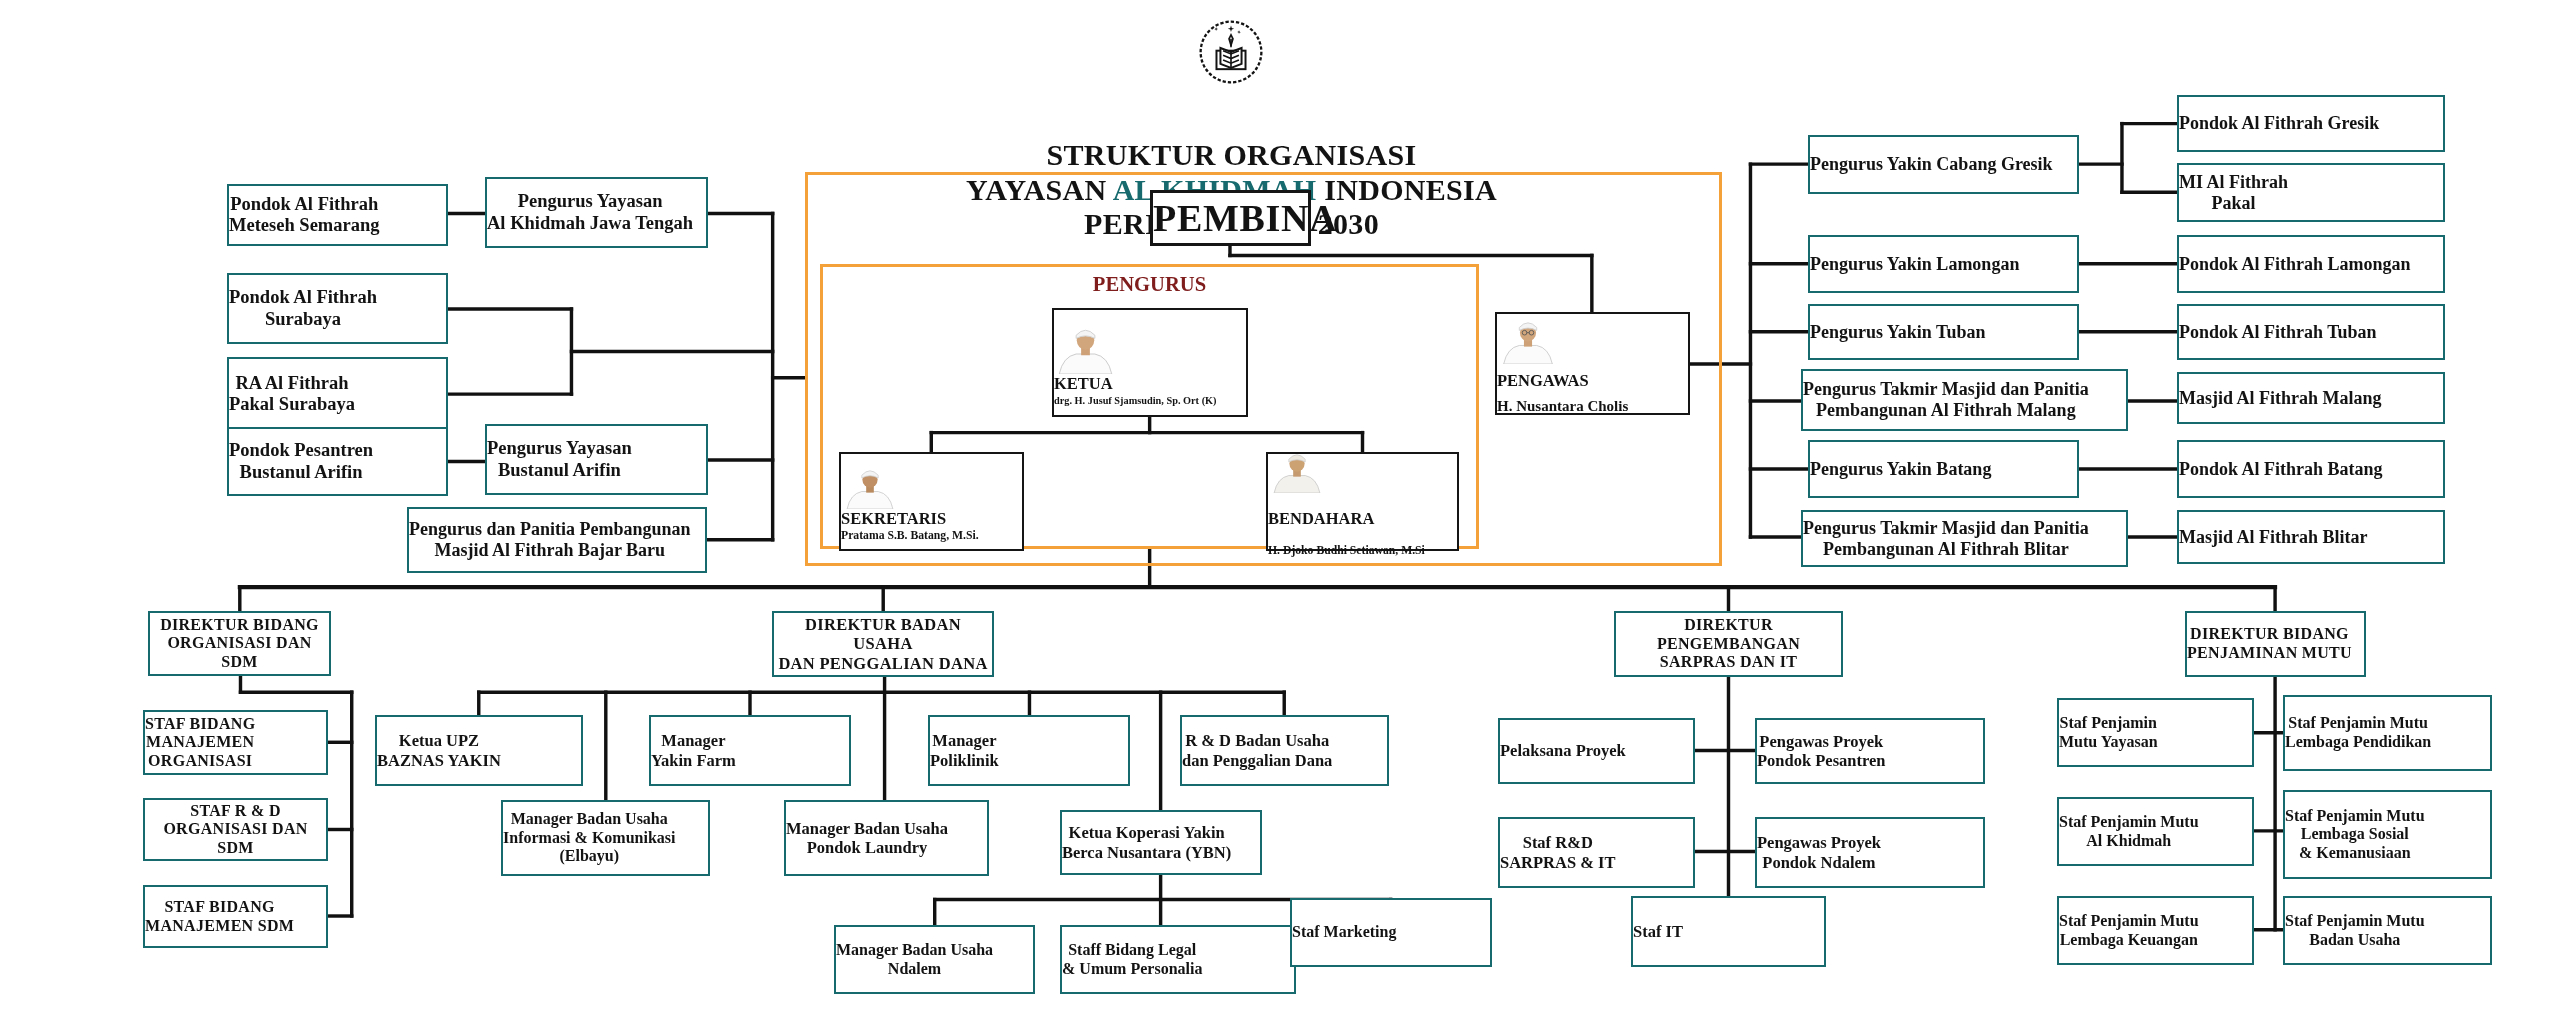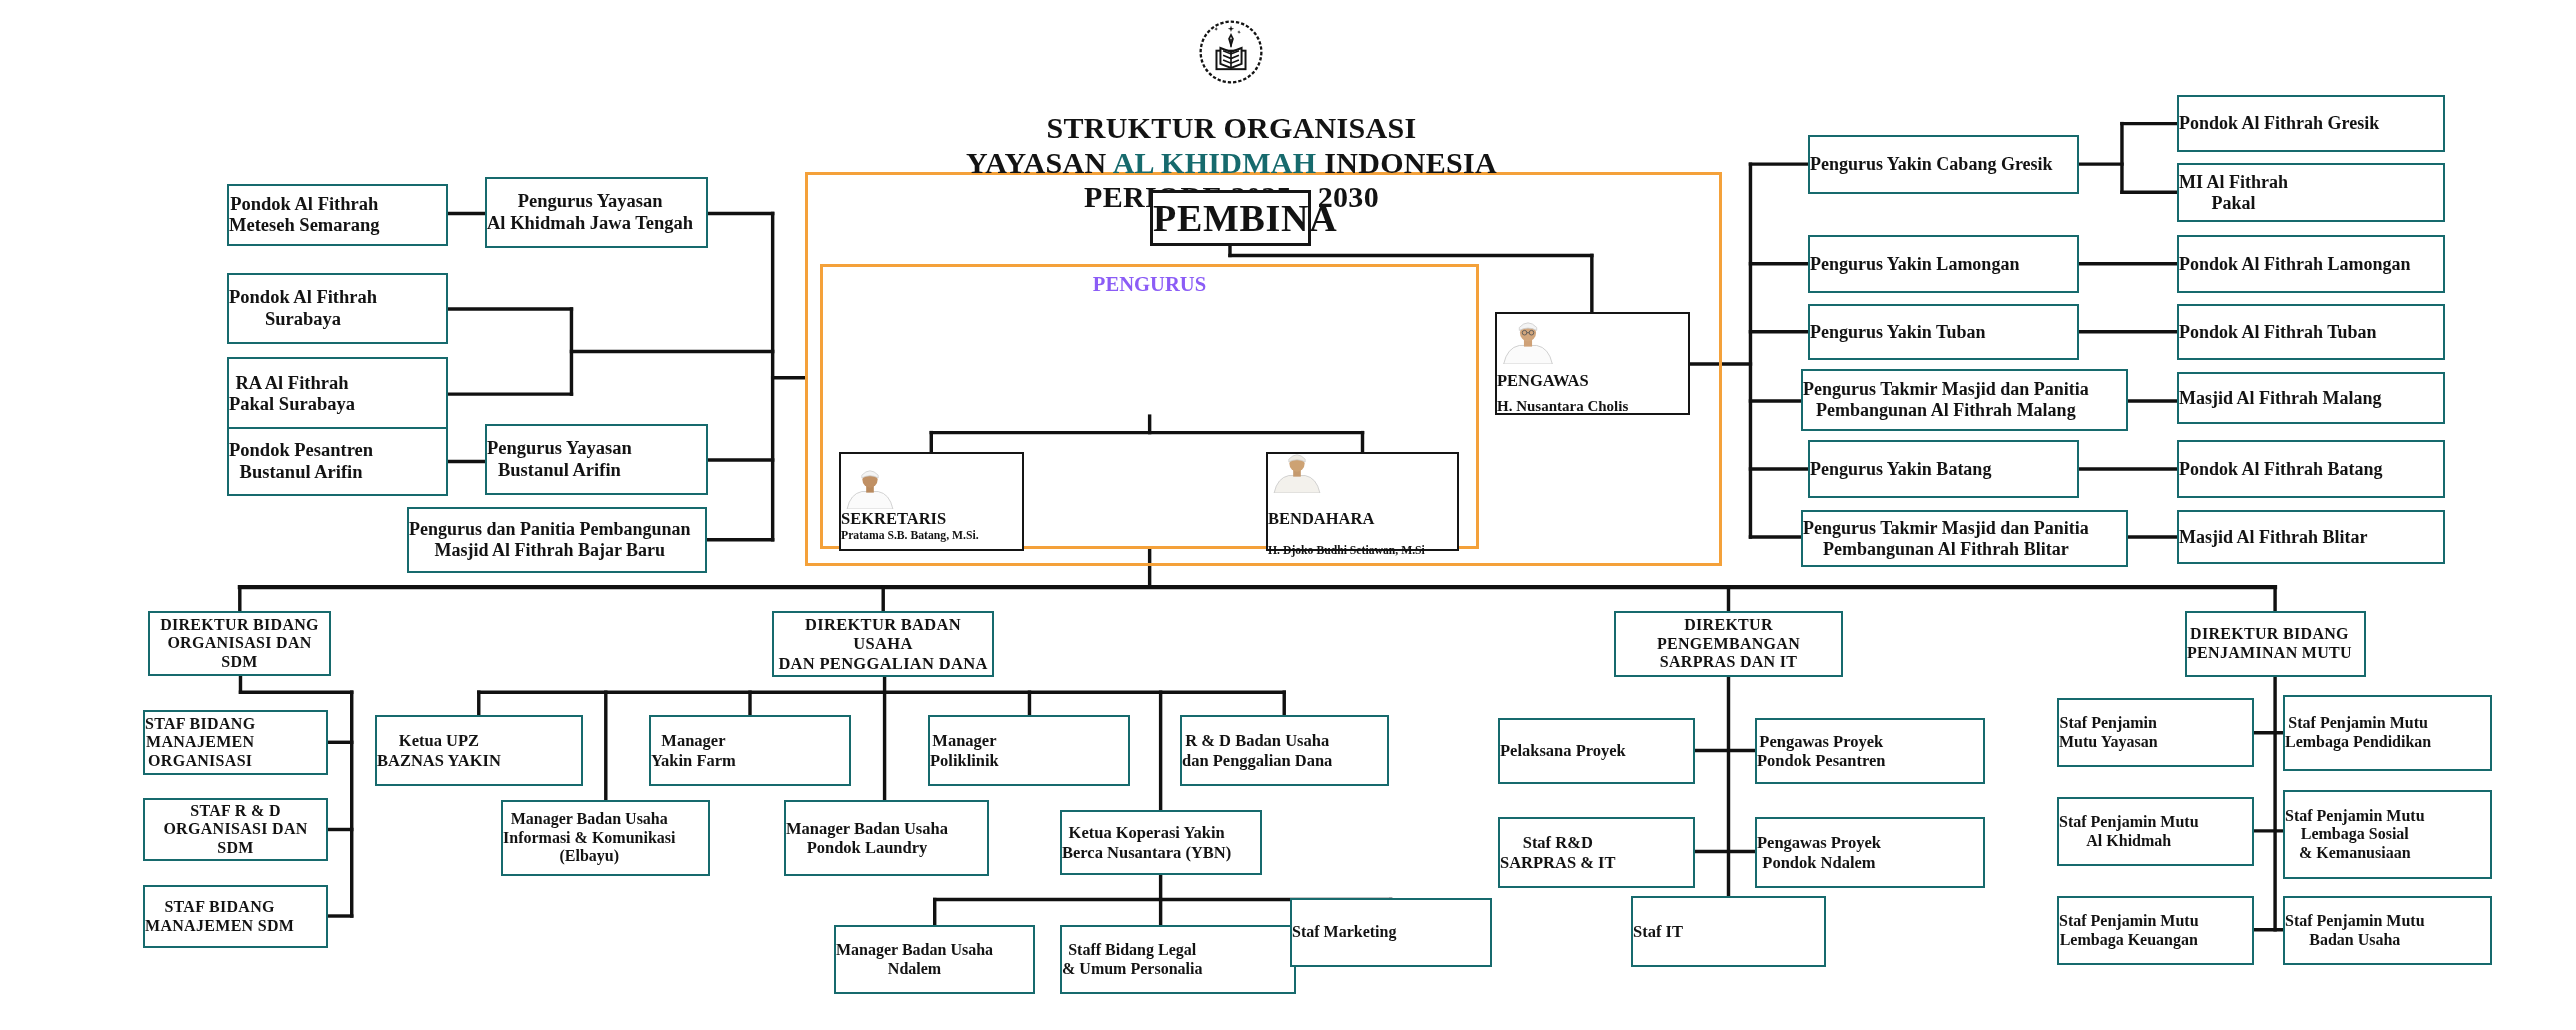--- a/index.html
+++ b/index.html
@@ -12,23 +12,23 @@
   .tbox{border:2.7px solid #176a6d;}
   .bbox{border:2.7px solid #151515;}
   .bbox.thick{border-width:3.4px;}
   .lbl{white-space:pre-line;font-weight:bold;color:#131313;line-height:1.16;}
   .f15{font-size:10.3px}.f17{font-size:11.7px}.f22{font-size:15px}.f23{font-size:16px}
   .f24{font-size:16.5px}.f26{font-size:18px}.f27{font-size:18.5px}.f30{font-size:20.6px}
   .f46{font-size:38px;letter-spacing:0.7px}
   .caps{letter-spacing:0.3px}
   .ptitle{font-weight:bold;font-size:16.5px;color:#131313;line-height:1.1;}
   .pname{font-weight:bold;color:#131313;line-height:1.1;}
-  .pengurus-lab{position:absolute;text-align:center;font-weight:bold;color:#8b5cf6;z-index:2;}
+  .pengurus-lab{position:absolute;text-align:center;font-weight:bold;color:#7f1d1d;z-index:2;}
   .title-line{position:absolute;left:888px;width:687px;text-align:center;font-weight:bold;
-          color:#131313;font-size:30px;letter-spacing:0.3px;z-index:2;}
+          color:#131313;font-size:30px;letter-spacing:0.3px;z-index:2;margin-top:27px;}
   .teal-text{color:#176a6d;}
   .avatar{flex:0 0 auto;}
 </style>
 </head>
 <body>
 
 <div class="canvas">
 
   <svg class="wires" width="2576" height="1030" stroke="#111111" stroke-width="5" stroke-linecap="square" viewBox="0 0 3751 1500">
 
@@ -130,20 +130,30 @@
   </div>
   <div class="title-line" style="top:146px"><span>YAYASAN </span><span class="teal-text">AL KHIDMAH</span><span> INDONESIA</span></div>
   <div class="title-line" style="top:180px">
     <span>PERIODE 2025 - 2030</span>
   </div>
 
   <div class="bbox thick" style="left:1150px;top:190px;width:161px;height:56px">
     <span class="lbl f46">PEMBINA</span>
   </div>
 
+  <div class="bbox" style="left:1052px;top:308px;width:196px;height:109px;gap:1.4px">
+    <svg class="avatar" width="63" height="55" viewBox="0 0 100 88">
+      <path d="M8,88 Q14,60 35,56 L65,56 Q86,60 92,88 Z" fill="#fbfbfb" stroke="#c9c9c9" stroke-width="1.5"></path>
+      <rect x="43" y="44" width="14" height="14" fill="#cfa177"></rect>
+      <ellipse cx="50" cy="34" rx="14" ry="15" fill="#d2a67c"></ellipse>
+      <path d="M35,26 Q50,10 65,26 L65,31 Q50,23 35,31 Z" fill="#f4f4f4" stroke="#cfcfcf" stroke-width="1.5"></path>
+    </svg>
+    <span class="ptitle">KETUA</span>
+    <span class="pname f15">drg. H. Jusuf Sjamsudin, Sp. Ort (K)</span>
+  </div>
 
   <div class="bbox" style="left:839px;top:452px;width:185px;height:99px;gap:1.4px">
     <svg class="avatar" width="58" height="48" viewBox="0 0 100 88">
       <path d="M8,88 Q14,60 35,56 L65,56 Q86,60 92,88 Z" fill="#fbfbfb" stroke="#c9c9c9" stroke-width="1.5"></path>
       <rect x="43" y="44" width="14" height="14" fill="#b98a5e"></rect>
       <ellipse cx="50" cy="34" rx="14" ry="15" fill="#c09064"></ellipse>
       <path d="M35,26 Q50,10 65,26 L65,31 Q50,23 35,31 Z" fill="#f4f4f4" stroke="#cfcfcf" stroke-width="1.5"></path>
     </svg>
     <span class="ptitle">SEKRETARIS</span>
     <span class="pname f17">Pratama S.B. Batang, M.Si.</span>

